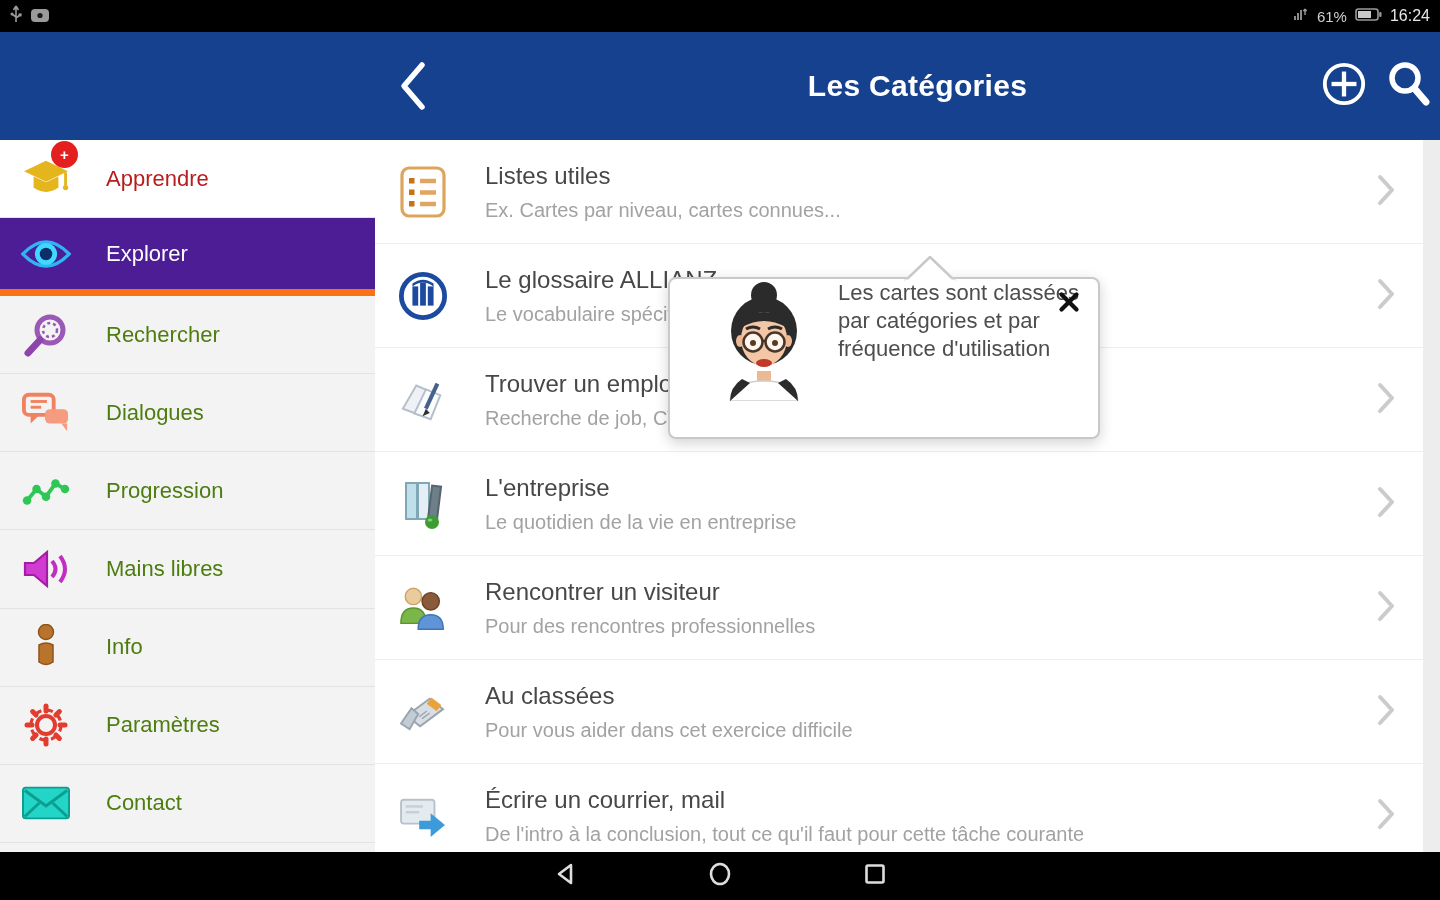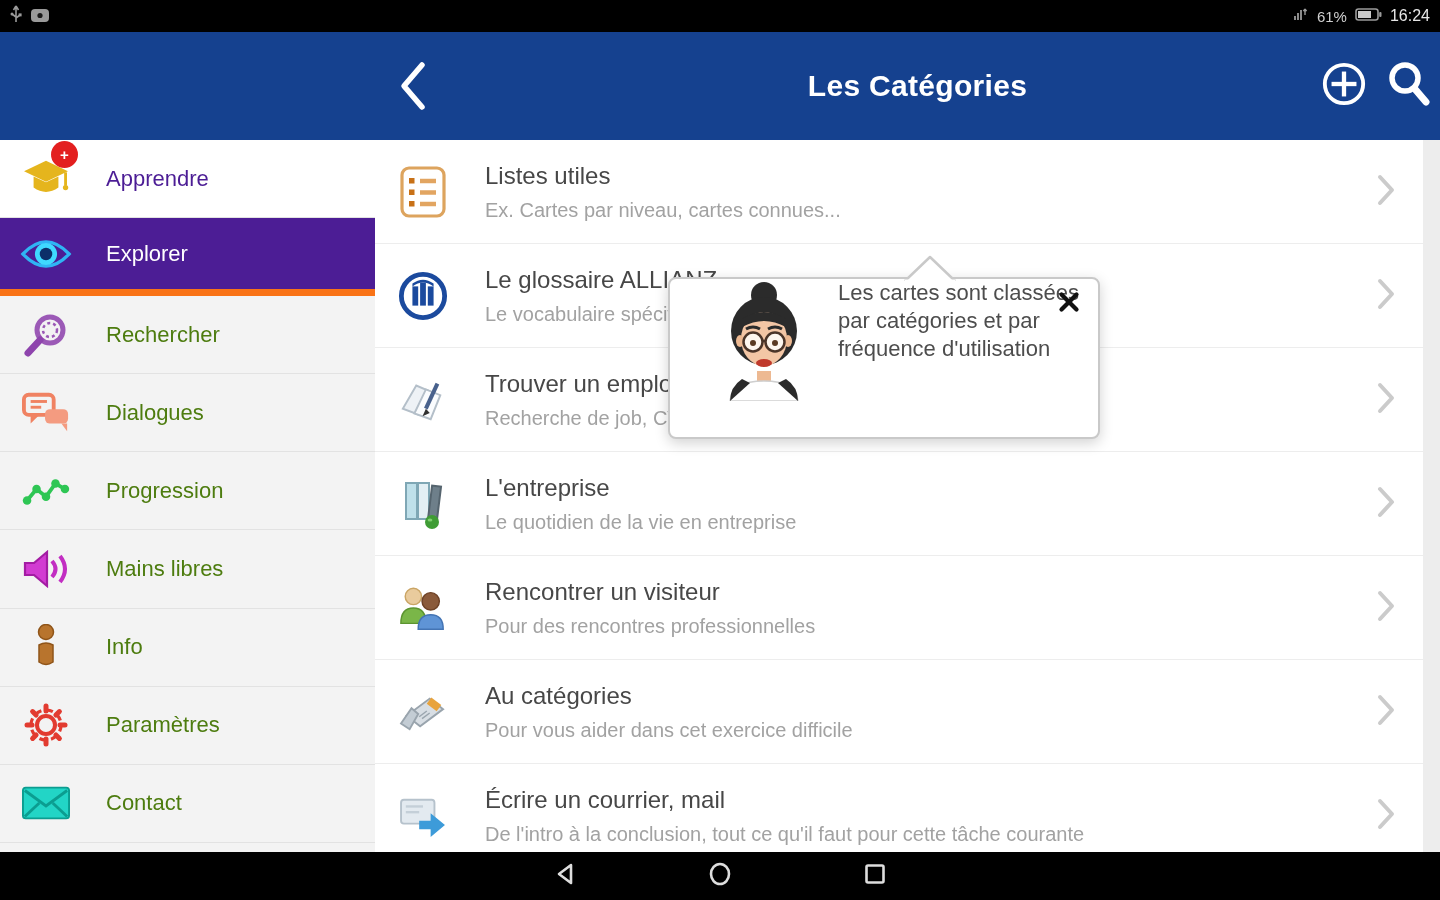--- a/index.html
+++ b/index.html
@@ -22,21 +22,21 @@
   .appbar-actions{position:absolute;right:28px;top:0;height:108px;display:flex;align-items:center;gap:16px;}
   .icon-btn{width:48px;height:48px;display:flex;align-items:center;justify-content:center;cursor:pointer;}
 
   
   .sidebar{position:absolute;top:140px;left:0;width:375px;height:712px;background:#f3f3f3;overflow:hidden;}
   .sidebar-item{height:78.1px;display:flex;align-items:center;box-sizing:border-box;
     border-bottom:1px solid #e2e2e2;background:#f3f3f3;padding-left:20px;cursor:pointer;}
   .s-icon{width:52px;height:50px;display:flex;align-items:center;justify-content:center;flex:none;}
   .s-label{margin-left:34px;font-size:22px;color:#4d7c0f;}
   .sidebar-item.highlight{background:#ffffff;}
-  .sidebar-item.highlight .s-label{color:#4c1d95;}
+  .sidebar-item.highlight .s-label{color:#b91c1c;}
   .sidebar-item.selected{background:#4c1d95;border-bottom:7px solid #f97316;}
   .sidebar-item.selected .s-label{color:#ffffff;}
   .badge{position:absolute;left:51px;top:1px;width:27px;height:27px;border-radius:50%;background:#e31f1f;
     color:#fff;font-size:15px;font-weight:bold;display:flex;align-items:center;justify-content:center;z-index:5;}
 
   
   .content{position:absolute;left:375px;top:140px;width:1065px;height:712px;background:#fff;overflow:hidden;}
   .scroll-strip{position:absolute;right:0;top:0;width:17px;height:712px;background:#ededed;}
   .cat-row{height:104px;box-sizing:border-box;border-bottom:1px solid #ededed;display:flex;align-items:center;
     padding-left:22px;position:relative;background:#fff;cursor:pointer;gap:12px;}
@@ -358,21 +358,21 @@
             <path d="M9 27 L33 9 L47 20 L23 38 Z" fill="#d8dee4" stroke="#99a4ad" stroke-width="2"></path>
             <rect x="31" y="11" width="13" height="8" fill="#e8a33d" transform="rotate(37 37.5 15)"></rect>
             <path d="M3 35 L14 19 L21 25 L12 41 Z" fill="#c3ccd4" stroke="#99a4ad" stroke-width="2"></path>
             <g stroke="#9aa5ae" stroke-width="1.5">
               <line x1="22" y1="28" x2="30" y2="22"></line>
               <line x1="25" y1="30" x2="33" y2="24"></line>
             </g>
           </svg>
         </span>
     <span class="cat-text">
-      <div class="cat-title">Au catégories</div>
+      <div class="cat-title">Au classées</div>
       <div class="cat-sub">Pour vous aider dans cet exercice difficile</div>
     </span>
     <span class="chevron">
       <svg width="20" height="34" viewBox="0 0 20 34">
             <polyline points="4,4 16,17 4,30" fill="none" stroke="#cbcbcb" stroke-width="4" stroke-linecap="round" stroke-linejoin="round"></polyline>
           </svg>
     </span>
   </div>
       <div class="cat-row">
     <span class="cat-icon">

